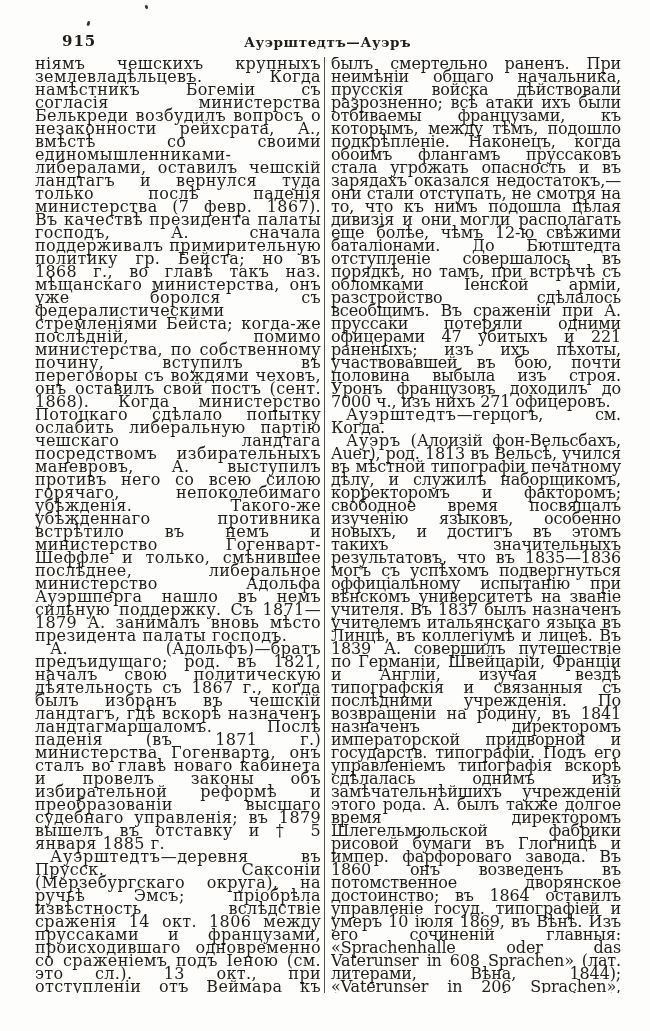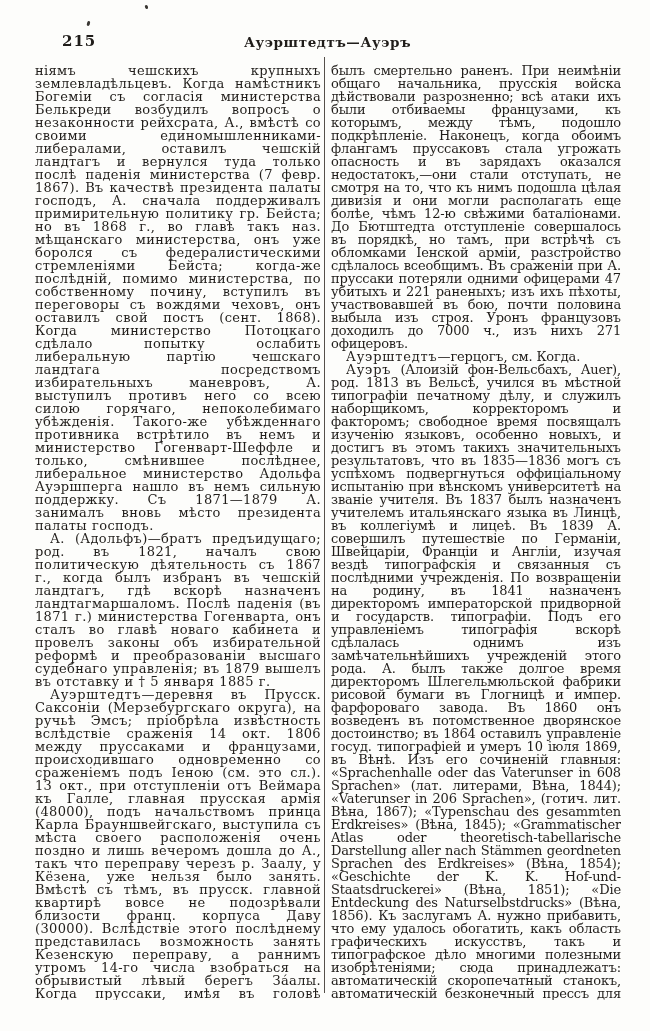--- a/index.html
+++ b/index.html
@@ -63,46 +63,46 @@
   .column-divider {
     position: absolute;
     left: 289px;
     top: 1px;
     bottom: 0;
     width: 1px;
     background: #55504a;
   }
   .col {
     position: absolute;
-    top: 8px;
+    top: 1px;
     height: 936px;
     overflow: hidden;
     text-align: justify;
-    font-size: 13px;
+    font-size: 16px;
     line-height: 13px;
   }
   .col-left  { left: 0;     width: 286px; letter-spacing: 0.35px; word-spacing: 0.5px; }
   .col-right { left: 296px; width: 290px; letter-spacing: -0.15px; }
   .col p {
     margin: 0;
     padding: 0;
   }
   .col p.indent { text-indent: 15px; }
   .headword {
     font-weight: normal;
     letter-spacing: 0.8px;
   }
 </style>
 </head>
 <body>
 
 <div class="page">
 
   <div class="running-head">
-    <span class="page-number">215</span>
+    <span class="page-number">915</span>
     <span class="running-title">Ауэрштедтъ—Ауэръ</span>
   </div>
 
   <span class="speck-1"></span>
   <span class="speck-2"></span>
 
   <div class="text-block">
 
     <div class="column-divider"></div>
 

